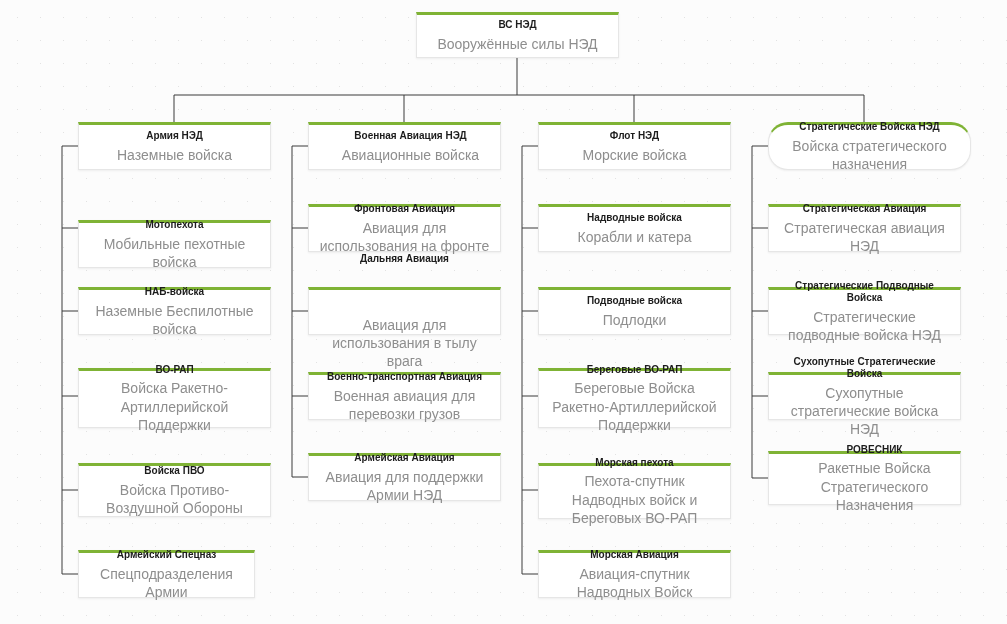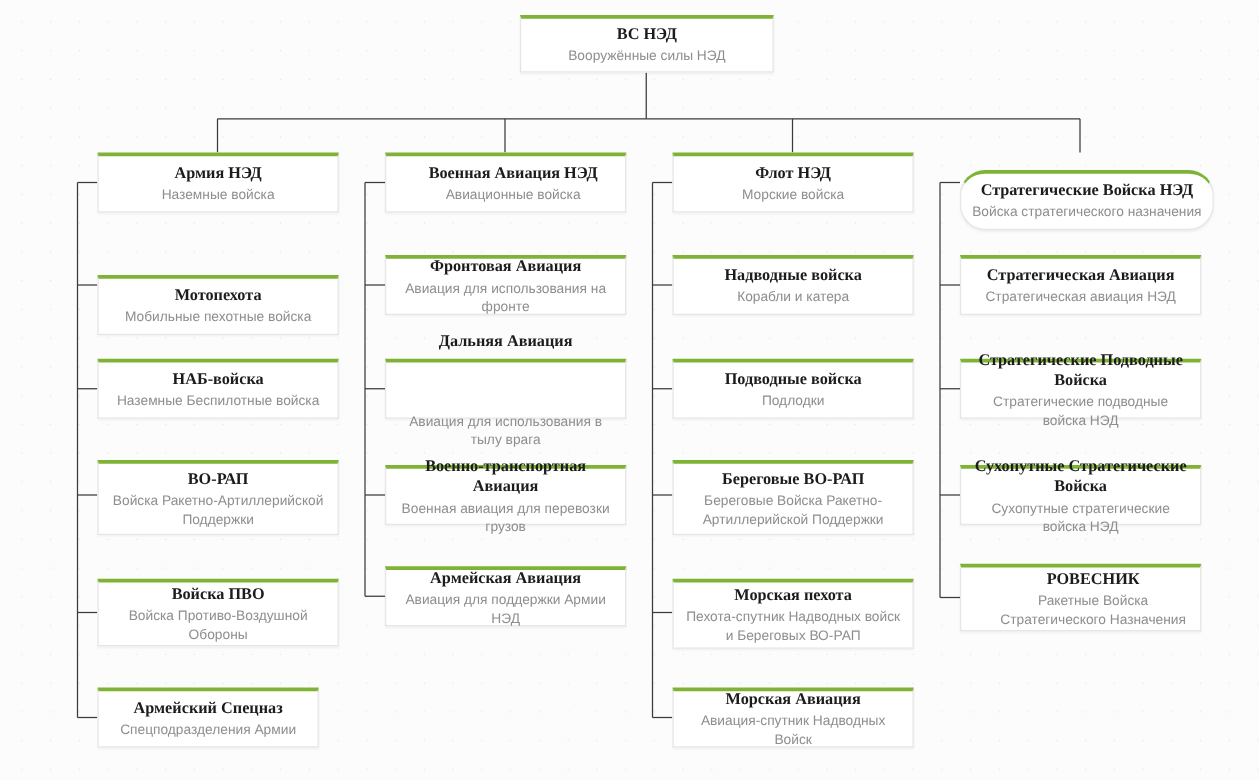--- a/index.html
+++ b/index.html
@@ -43,29 +43,28 @@
     box-sizing: border-box;
     box-shadow: 0 1px 2px rgba(0,0,0,0.06);
     display: flex;
     flex-direction: column;
     align-items: center;
     justify-content: center;
     text-align: center;
     padding: 6px 8px;
   }
   .node .title {
-    font-size: 13px;
+    font-size: 10px;
     font-weight: bold;
     color: #1c1c1c;
     line-height: 1.25;
     margin-bottom: 3px;
-    font-family: Liberation Serif, serif;
   }
   .node .sub {
-    font-size: 11px;
+    font-size: 14px;
     color: #8e8e8e;
     line-height: 1.3;
   }
 </style>
 </head>
 <body>
 
 <div id="dots"></div>
 
 <div id="canvas">
@@ -183,21 +182,21 @@
   </div>
   <div class="node" style="left:538px; top:463px; width:193px; height:56px;">
     <div class="title">Морская пехота</div>
     <div class="sub">Пехота-спутник Надводных войск и Береговых ВО-РАП</div>
   </div>
   <div class="node" style="left:538px; top:550px; width:193px; height:48px;">
     <div class="title">Морская Авиация</div>
     <div class="sub">Авиация-спутник Надводных Войск</div>
   </div>
 
-  <div class="node" style="left:768px; top:136px; width:203px; height:48px;border-radius:20px;">
+  <div class="node" style="left:768px; top:122px; width:203px; height:48px;border-radius:20px;">
     <div class="title">Стратегические Войска НЭД</div>
     <div class="sub">Войска стратегического назначения</div>
   </div>
   <div class="node" style="left:768px; top:204px; width:193px; height:48px;">
     <div class="title">Стратегическая Авиация</div>
     <div class="sub">Стратегическая авиация НЭД</div>
   </div>
   <div class="node" style="left:768px; top:287px; width:193px; height:48px;">
     <div class="title">Стратегические Подводные Войска</div>
     <div class="sub">Стратегические подводные войска НЭД</div>

